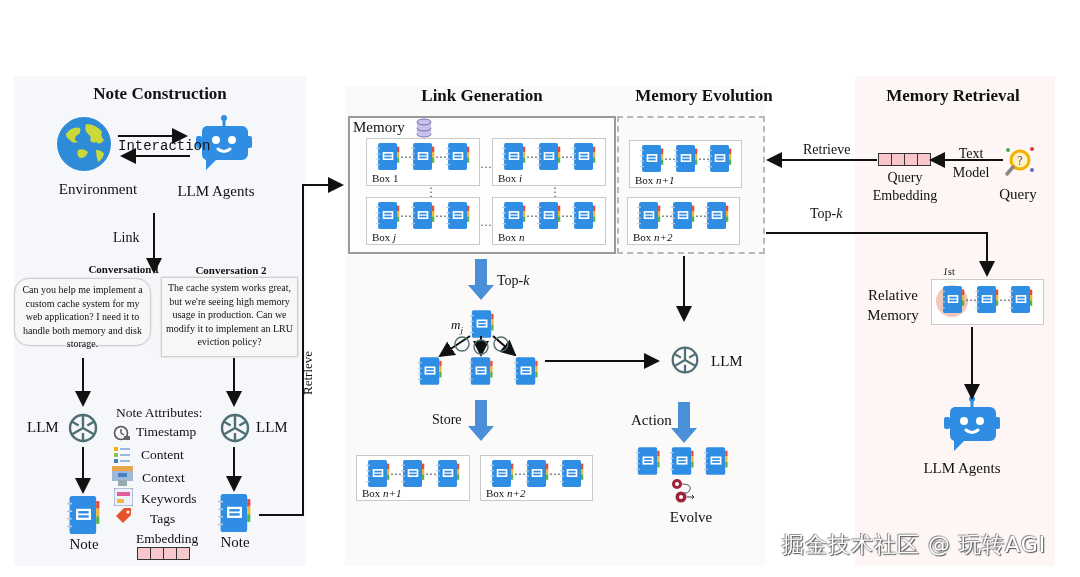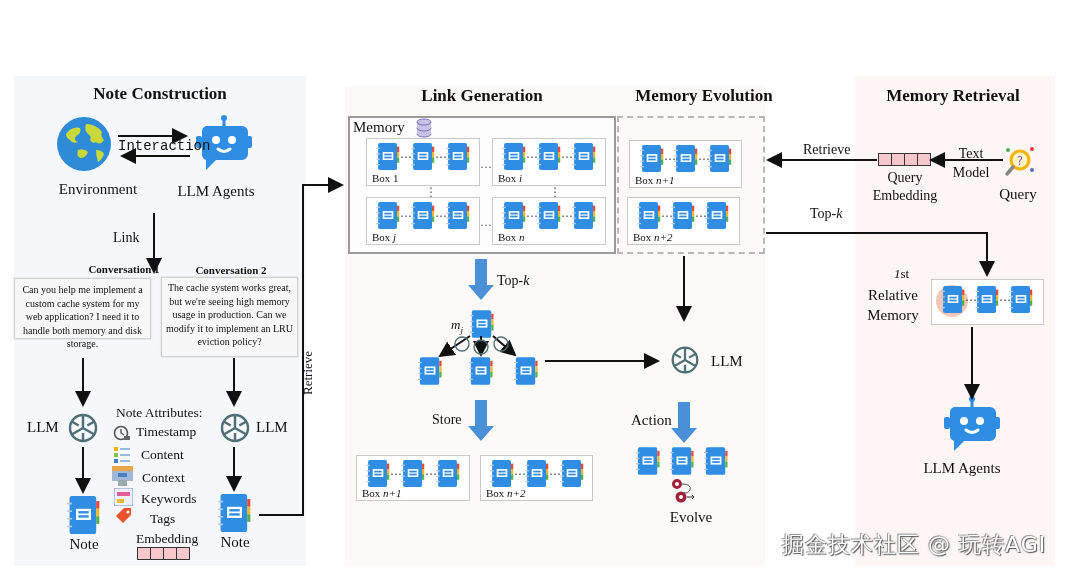--- a/index.html
+++ b/index.html
@@ -65,21 +65,21 @@
     <path d="M22 35 q6 5 12 0" stroke="#fff" stroke-width="3" fill="none" stroke-linecap="round"></path>
   </svg>
 </div>
 <div class="lbl small" style="left:118px; top:138px; font-size:14px;">Interaction</div>
 <div class="lbl lbl-c" style="left:98px; top:181px;">Environment</div>
 <div class="lbl lbl-c" style="left:216px; top:183px;">LLM Agents</div>
 <div class="lbl" style="left:113px; top:230px; font-size:14px;">Link</div>
 
 <div class="conv-title" style="left:82px; top:263px;margin-left:42px;">Conversation 1</div>
 <div class="conv-title" style="left:231px; top:264px;">Conversation 2</div>
-<div class="bubble" style="left:14px; top:278px; width:137px; height:61px;">Can you help me implement a custom cache system for my web application? I need it to handle both memory and disk storage.</div>
+<div class="bubble" style="left:14px; top:278px; width:137px; height:68px;border-radius:15px;">Can you help me implement a custom cache system for my web application? I need it to handle both memory and disk storage.</div>
 <div class="bubble" style="left:161px; top:277px; width:137px; height:80px; padding-top:3px;">The cache system works great, but we're seeing high memory usage in production. Can we modify it to implement an LRU eviction policy?</div>
 
 <div class="icon" style="left:65px; top:410px; width:36px; height:36px;">
   <svg viewBox="0 0 36 36">
       <g fill="none" stroke="#4f6f76" stroke-width="2.4">
     <circle cx="18" cy="18" r="13"></circle>
         <path d="M18 5 v13 M6.7 24.5 l11.3-6.5 M29.3 24.5 l-11.3-6.5 M18 31 v-8 M6.7 11.5 l7 4 M29.3 11.5 l-7 4"></path>
       </g>
     </svg>
 </div>
@@ -258,21 +258,21 @@
       <circle cx="28" cy="3" r="2" fill="#e53935"></circle>
       <circle cx="28" cy="24" r="2" fill="#5c6bc0"></circle>
       <circle cx="16" cy="14" r="9" fill="#fff3c4" stroke="#f2b100" stroke-width="3"></circle>
       <text x="16" y="19" font-size="12" text-anchor="middle" fill="#7e57c2" font-family="DejaVu Sans, sans-serif">?</text>
       <path d="M9 21 l-6 7" stroke="#888" stroke-width="3.5" stroke-linecap="round"></path>
     </svg>
   </div>
 <div class="lbl lbl-c" style="left:1018px; top:186px;">Query</div>
 <div class="lbl" style="left:810px; top:206px; font-size:14px;"><span>Top-</span><span class="ital">k</span></div>
 
-<div class="lbl" style="left:894px; top:266px; font-size:13px;"><span class="ital">1</span><span>st</span></div>
+<div class="lbl" style="left:943px; top:266px; font-size:10px;"><span class="ital">1</span><span>st</span></div>
 <div class="lbl lbl-c" style="left:893px; top:285px; line-height:20px; font-size:15px;"><span>Relative</span><br><span>Memory</span></div>
 <div class="box" style="left:931px; top:279px; width:113px; height:46px;"></div>
 <div class="abs" style="left:936px; top:285px; width:32px; height:32px; border-radius:50%; background:#f4c7b8;"></div>
 
 <div class="icon" style="left:944px; top:395px; width:56px; height:58px;">
   <svg viewBox="0 0 56 58">
       <circle cx="28" cy="4" r="3" fill="#2f8de4"></circle>
       <rect x="26.5" y="5" width="3" height="7" fill="#2f8de4"></rect>
     <rect x="0" y="22" width="6" height="12" rx="2" fill="#2f8de4"></rect>
       <rect x="50" y="22" width="6" height="12" rx="2" fill="#2f8de4"></rect>

